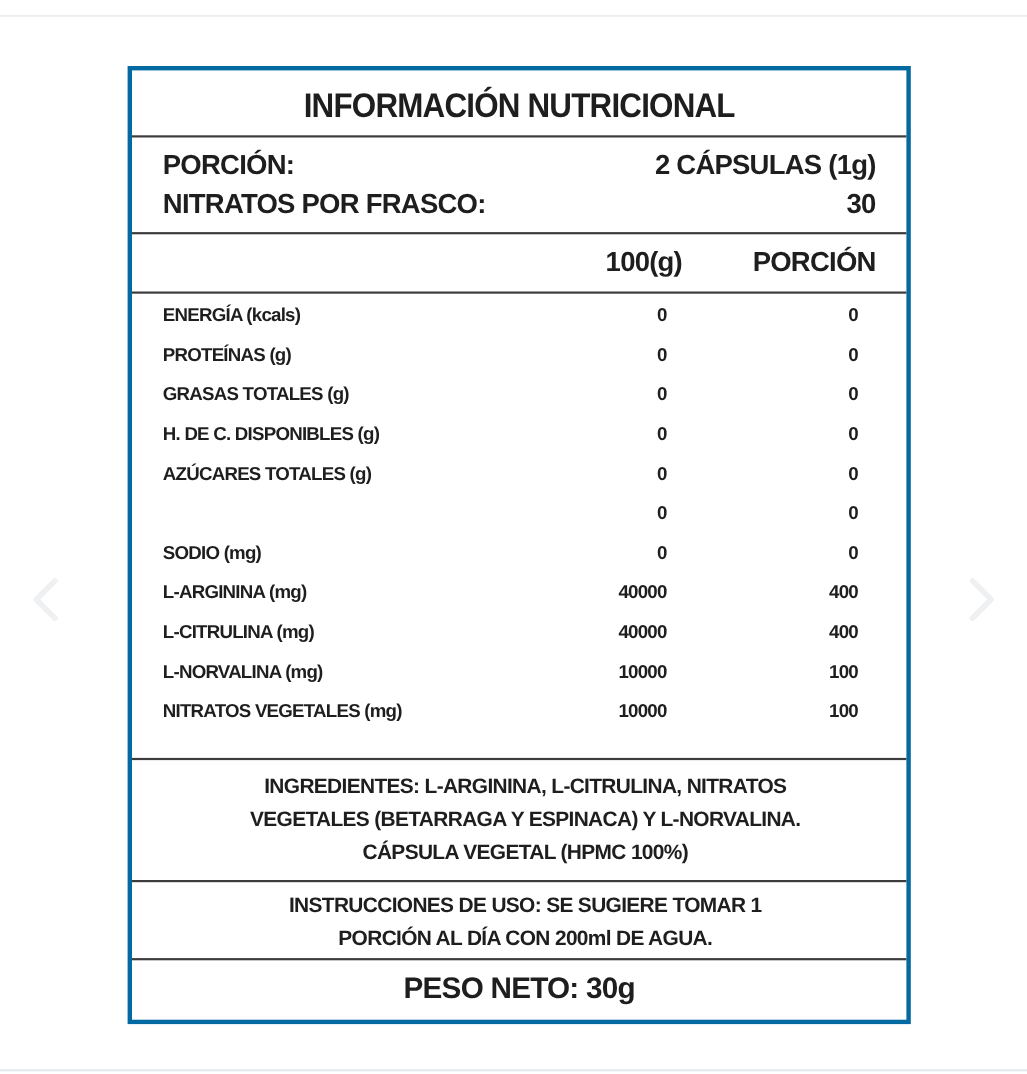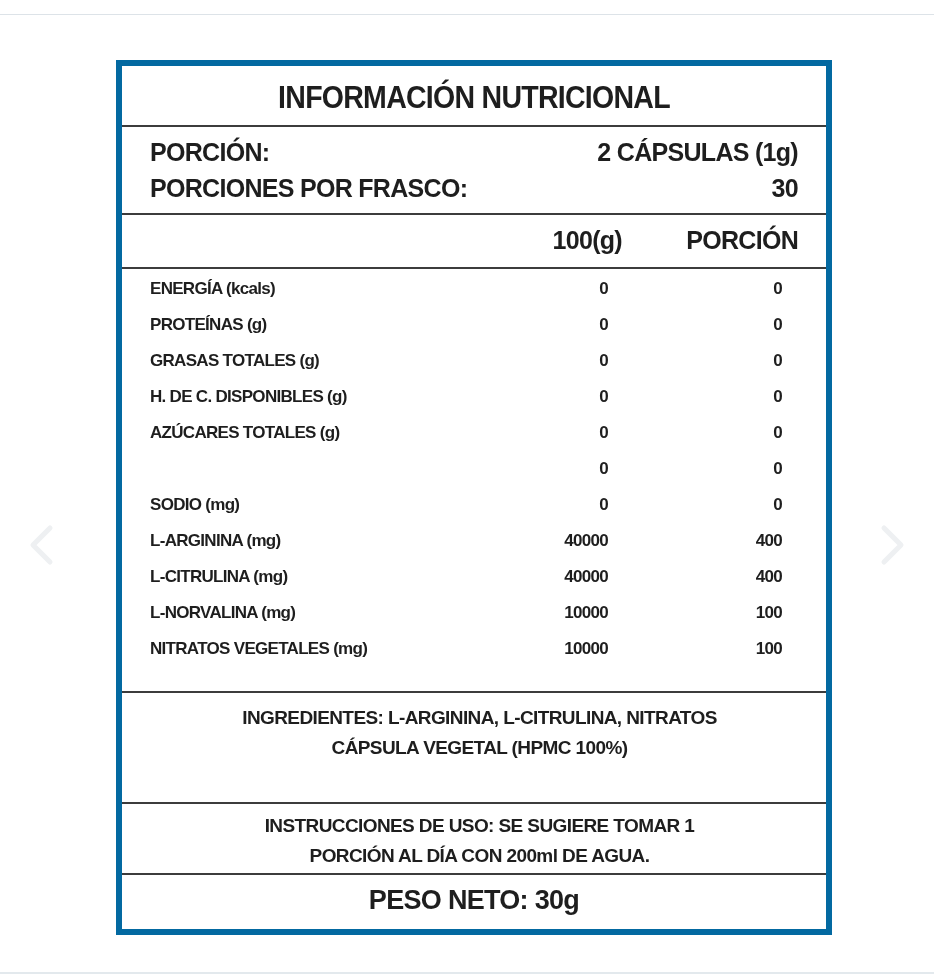--- a/index.html
+++ b/index.html
@@ -37,21 +37,21 @@
     .nav-arrow svg { width: 100%; height: 100%; display: block; }
     .nav-prev { left: 22px; }
     .nav-next { left: 872px; }
 
     .label {
       position: absolute;
       left: 116px;
       top: 60px;
       width: 704px;
       height: 863px;
-      border: 6px solid #0369a1;
+      border: 4px solid #0369a1;
       box-sizing: content-box;
       background: #ffffff;
     }
     .section {
       position: absolute;
       left: 0;
       width: 100%;
       border-bottom: 2px solid #3c3c3c;
       box-sizing: border-box;
     }
@@ -155,21 +155,21 @@
   <div class="section sec-title">
     <div class="title">INFORMACIÓN NUTRICIONAL</div>
   </div>
 
   <div class="section sec-serving">
     <div class="row serving-row-1">
       <span class="k">PORCIÓN:</span>
       <span class="v">2 CÁPSULAS (1g)</span>
     </div>
     <div class="row serving-row-2">
-      <span class="k">PORCIONES POR FRASCO:</span>
+      <span class="k">NITRATOS POR FRASCO:</span>
       <span class="v">30</span>
     </div>
   </div>
 
   <div class="section sec-colhead">
     <span class="colhead colhead-100">100(g)</span>
     <span class="colhead colhead-portion">PORCIÓN</span>
   </div>
 
   <div class="section sec-nutrients">
@@ -225,20 +225,21 @@
     <div class="nut-row" style="top:370px">
       <span class="n">NITRATOS VEGETALES (mg)</span>
       <span class="a">10000</span>
       <span class="b">100</span>
     </div>
   </div>
 
   <div class="section sec-ingredients">
     <div class="para ingredients-text">
       <span class="line">INGREDIENTES: L-ARGININA, L-CITRULINA, NITRATOS</span>
+      <span class="line">VEGETALES (BETARRAGA Y ESPINACA) Y L-NORVALINA.</span>
       <span class="line">CÁPSULA VEGETAL (HPMC 100%)</span>
     </div>
   </div>
 
   <div class="section sec-instructions">
     <div class="para instructions-text">
       <span class="line">INSTRUCCIONES DE USO: SE SUGIERE TOMAR 1</span>
       <span class="line">PORCIÓN AL DÍA CON 200ml DE AGUA.</span>
     </div>
   </div>

